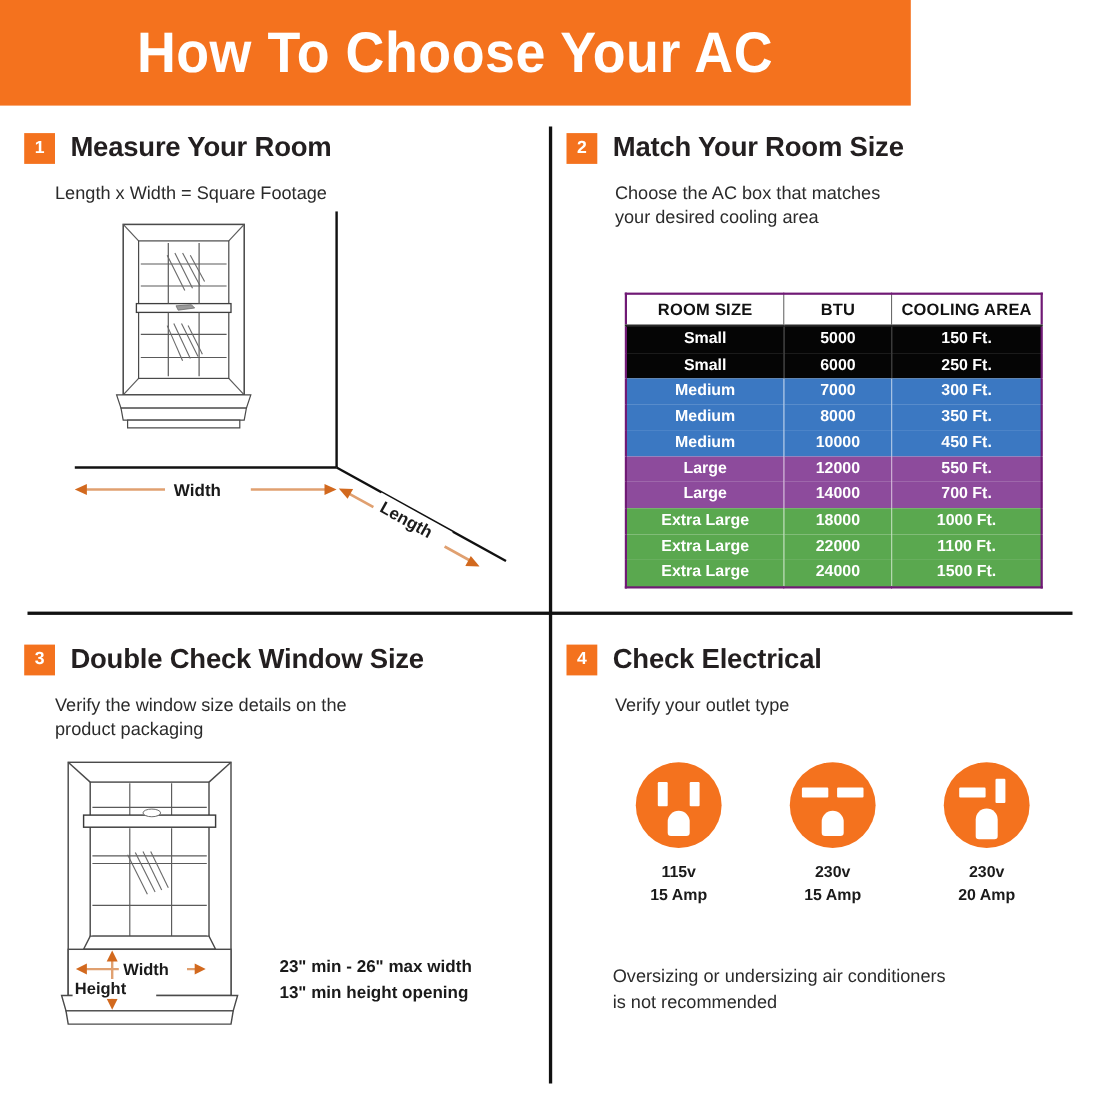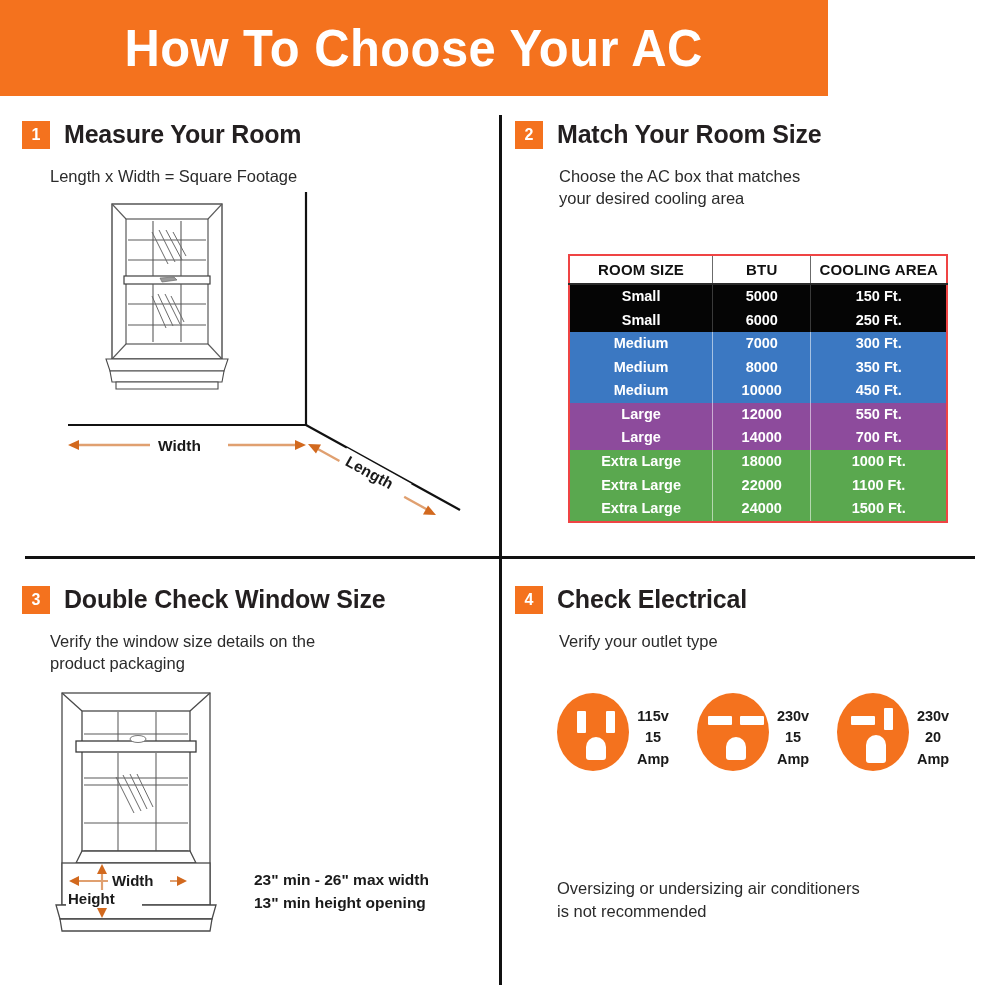--- a/index.html
+++ b/index.html
@@ -47,23 +47,23 @@
     white-space: nowrap;
   }
   .step-sub {
     margin-top: 16px; margin-left: 44px;
     font-size: 16.5px; color:#2b2b2b; line-height: 1.35;
   }
   #panel3 .step-sub, #panel1 .step-sub { margin-left: 28px; }
 
   
   .ac-table {
-    position: absolute; left: 53px; top: 134px;
+    position: absolute; left: 53px; top: 146px;
     width: 380px; border-collapse: collapse;
-    border: 2px solid #ef4444; background:#fff;
+    border: 2px solid #701a75; background:#fff;
     font-size: 14.5px; font-weight: bold; text-align:center;
   }
   .ac-table th {
     background:#ffffff; color:#111; padding: 5px 2px;
     font-size: 15px; letter-spacing: 0.2px;
     border-right: 1px solid #6b6b6b;
   }
   .ac-table th:last-child { border-right: none; }
   .ac-table td {
     padding: 2px 16px; color:#ffffff;
@@ -76,21 +76,21 @@
   .ac-table tr.band-purple td { background:#8d4b9c; }
   .ac-table tr.band-green td { background:#5aa84f; }
   .ac-table tr.hdr th { border-bottom: 2px solid #2a2a2a; }
   .col-room { width: 38%; }
   .col-btu  { width: 26%; }
   .col-area { width: 36%; }
 
   
   .outlets { position: absolute; left: 42px; top: 108px; width: 400px;
              display:flex; justify-content: space-between; }
-  .outlet-cell { width: 120px; display:flex; flex-direction:row; align-items:center; }
+  .outlet-cell { width: 120px; display:flex; flex-direction:column; align-items:center; }
   .outlet-disc {
     width: 78px; height: 78px; border-radius: 50%; background:#f4721e;
     position: relative;
   }
   .slot { position:absolute; background:#ffffff; }
   .slot-v { width: 9px;  height: 22px; border-radius: 1px; }
   .slot-h { width: 24px; height: 9px;  border-radius: 1px; }
   .ground {
     position:absolute; background:#ffffff;
     width: 20px; height: 23px;

